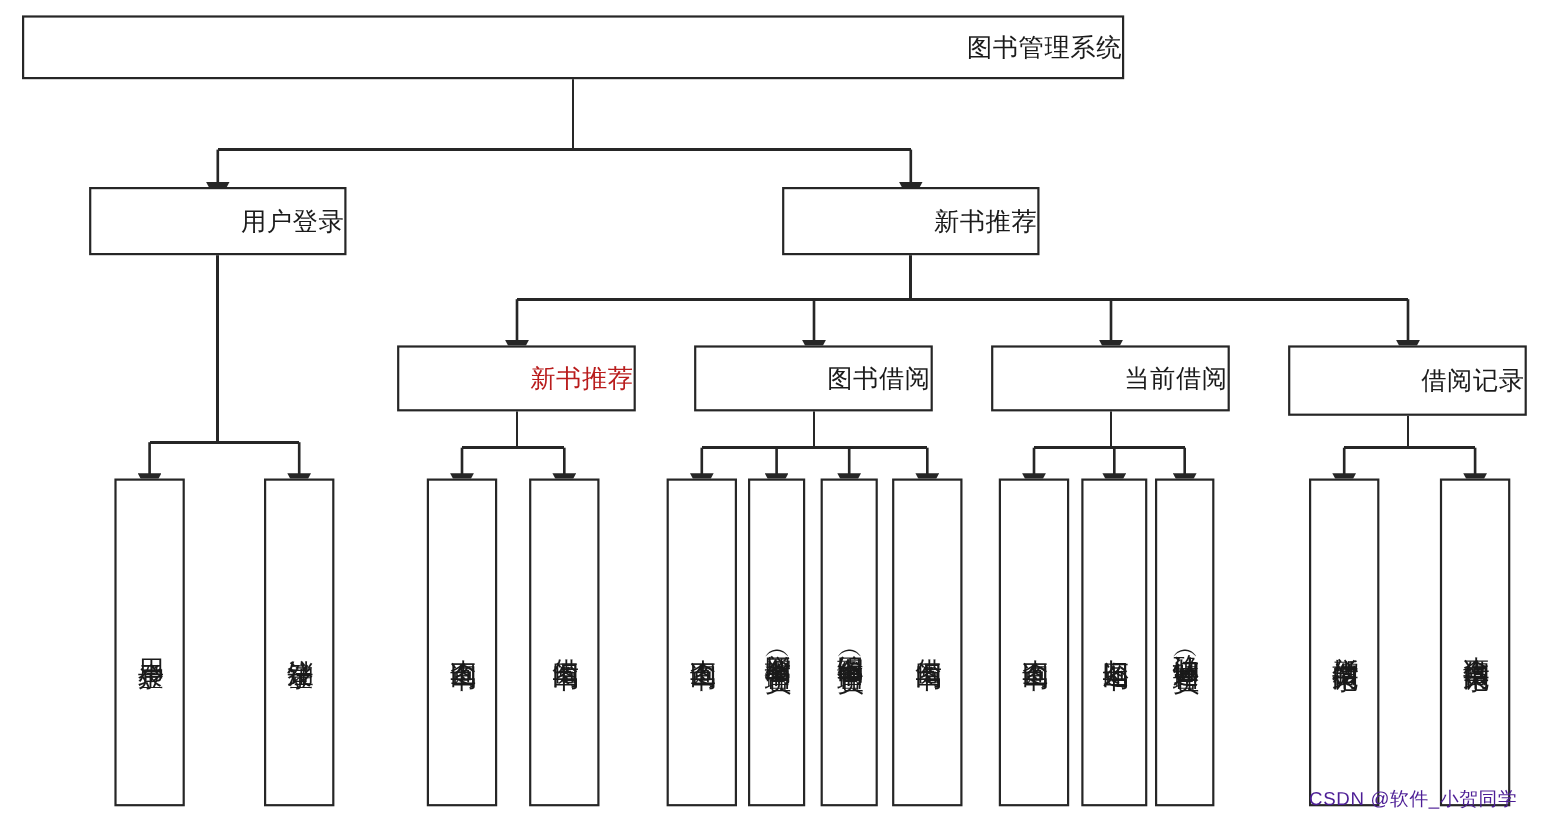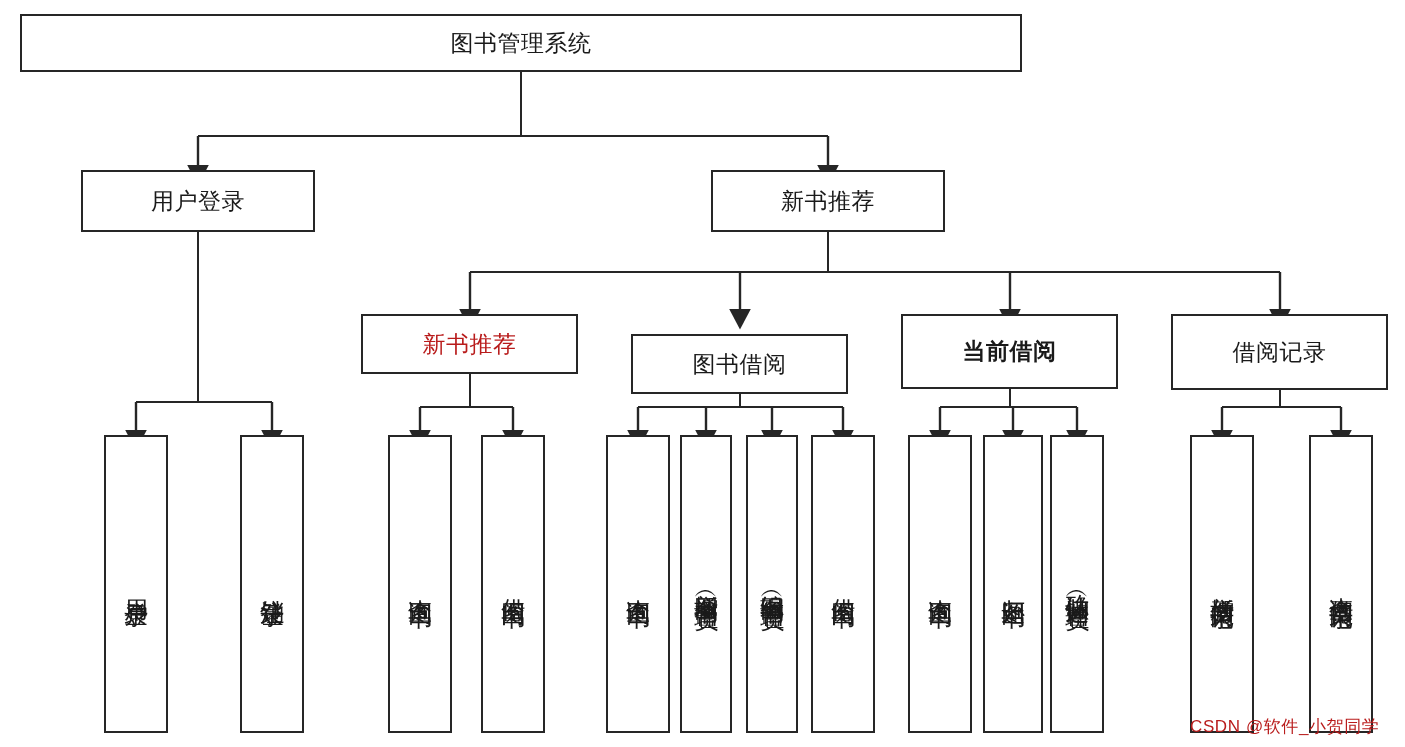--- a/index.html
+++ b/index.html
@@ -24,21 +24,21 @@
     width: 1405px;
     height: 747px;
   }
   .node {
     position: absolute;
     box-sizing: border-box;
     background: #ffffff;
     border: 2px solid #262626;
     display: flex;
     align-items: center;
-    justify-content: center;
+    justify-content: flex-end;
     color: #1a1a1a;
   }
   .node-label {
     display: block;
     text-align: center;
     line-height: 1.15;
     white-space: pre;
   }
   .node.horizontal .node-label {
     font-size: 23px;
@@ -119,27 +119,27 @@
       </div>
       <div class="node horizontal" style="left: 81px; top: 170px; width: 234px; height: 62px; border-color: rgb(38, 38, 38); background: rgb(255, 255, 255); color: rgb(26, 26, 26);">
         <span class="node-label">用户登录</span>
       </div>
       <div class="node horizontal" style="left: 711px; top: 170px; width: 234px; height: 62px; border-color: rgb(38, 38, 38); background: rgb(255, 255, 255); color: rgb(26, 26, 26);">
         <span class="node-label">新书推荐</span>
       </div>
       <div class="node horizontal" style="left: 361px; top: 314px; width: 217px; height: 60px; border-color: rgb(38, 38, 38); background: rgb(255, 255, 255); color: #b91c1c;">
         <span class="node-label">新书推荐</span>
       </div>
-      <div class="node horizontal" style="left: 631px; top: 314px; width: 217px; height: 60px; border-color: rgb(38, 38, 38); background: rgb(255, 255, 255); color: rgb(26, 26, 26); margin-top: 20px;">
+      <div class="node horizontal" style="left: 631px; top: 314px; width: 217px; height: 60px; border-color: rgb(38, 38, 38); background: rgb(255, 255, 255); color: rgb(26, 26, 26);">
         <span class="node-label">图书借阅</span>
       </div>
-      <div class="node horizontal" style="left: 901px; top: 314px; width: 217px; height: 75px; border-color: rgb(38, 38, 38); background: rgb(255, 255, 255); color: rgb(26, 26, 26); font-weight: bold;">
+      <div class="node horizontal" style="left: 901px; top: 314px; width: 217px; height: 60px; border-color: rgb(38, 38, 38); background: rgb(255, 255, 255); color: rgb(26, 26, 26);">
         <span class="node-label">当前借阅</span>
       </div>
-      <div class="node horizontal" style="left: 1171px; top: 314px; width: 217px; height: 76px; border-color: rgb(38, 38, 38); background: rgb(255, 255, 255); color: rgb(26, 26, 26);">
+      <div class="node horizontal" style="left: 1171px; top: 314px; width: 217px; height: 64px; border-color: rgb(38, 38, 38); background: rgb(255, 255, 255); color: rgb(26, 26, 26);">
         <span class="node-label">借阅记录</span>
       </div>
       <div class="node vertical" style="left: 104px; top: 435px; width: 64px; height: 298px; border-color: rgb(38, 38, 38); background: rgb(255, 255, 255); color: rgb(26, 26, 26);">
         <span class="node-label">用户登录</span>
       </div>
       <div class="node vertical" style="left: 240px; top: 435px; width: 64px; height: 298px; border-color: rgb(38, 38, 38); background: rgb(255, 255, 255); color: rgb(26, 26, 26);">
         <span class="node-label">注销登录</span>
       </div>
       <div class="node vertical" style="left: 388px; top: 435px; width: 64px; height: 298px; border-color: rgb(38, 38, 38); background: rgb(255, 255, 255); color: rgb(26, 26, 26);">
         <span class="node-label">查询图书</span>
@@ -169,14 +169,14 @@
         <span class="node-label">确认归还（管理员）</span>
       </div>
       <div class="node vertical" style="left: 1190px; top: 435px; width: 64px; height: 298px; border-color: rgb(38, 38, 38); background: rgb(255, 255, 255); color: rgb(26, 26, 26);">
         <span class="node-label">新增借阅记录</span>
       </div>
       <div class="node vertical" style="left: 1309px; top: 435px; width: 64px; height: 298px; border-color: rgb(38, 38, 38); background: rgb(255, 255, 255); color: rgb(26, 26, 26);">
         <span class="node-label">查询借阅记录</span>
       </div>
     </div>
 
-  <div id="watermark" style="left: 1190px; top: 715px; color: #b91c1c;">CSDN @软件_小贺同学</div>
+  <div id="watermark" style="left: 1190px; top: 715px; color: #4c1d95;">CSDN @软件_小贺同学</div>
 </div>
 
 </body></html>

